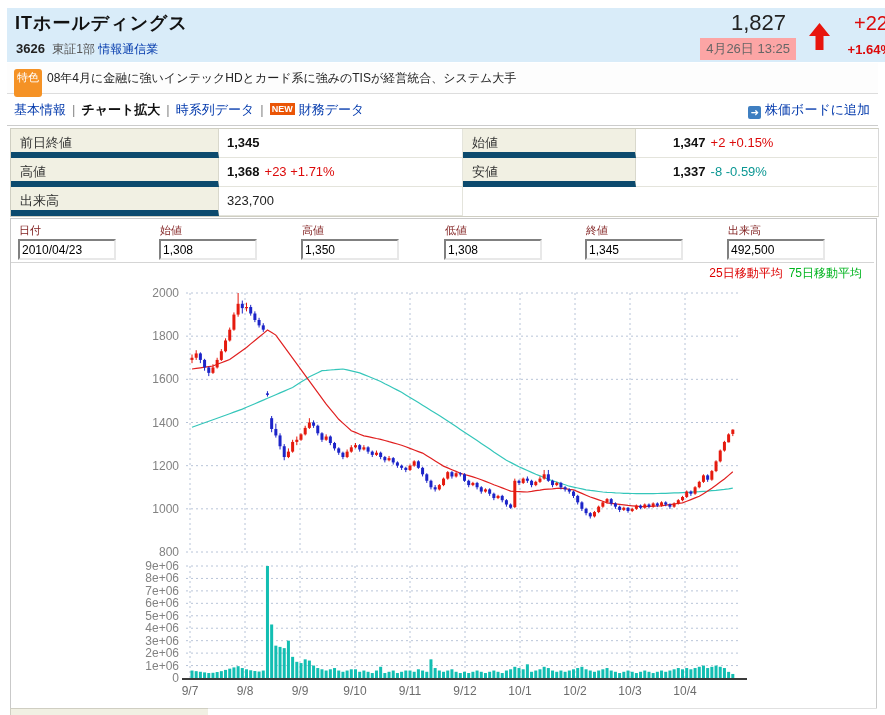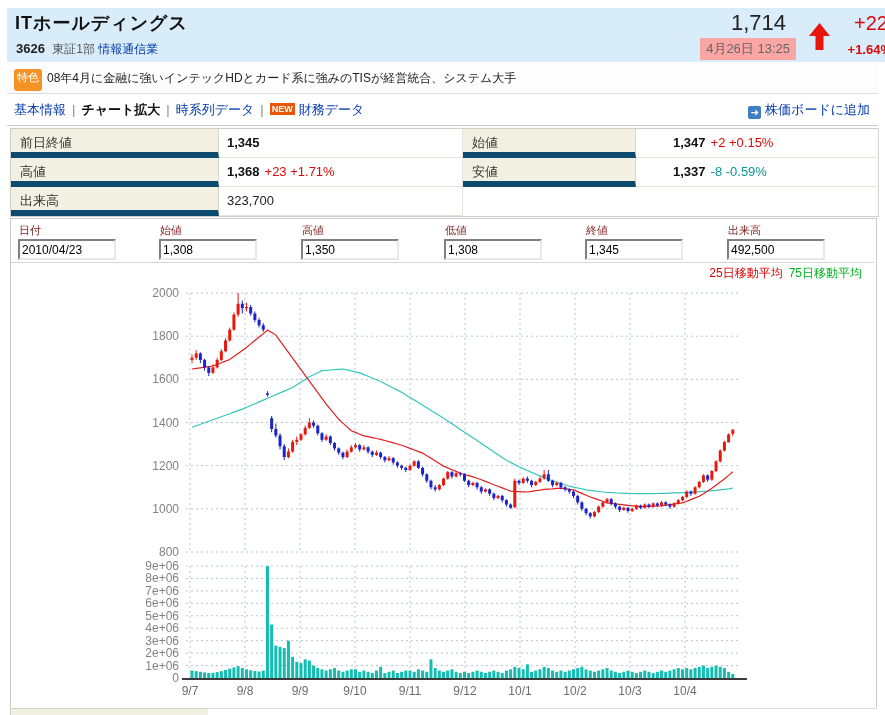--- a/index.html
+++ b/index.html
@@ -12,21 +12,21 @@
   .code{font-weight:bold;color:#222;font-size:13px;}
   .market{color:#555;margin-left:4px;}
   a.lnk{color:#0239ac;text-decoration:none;cursor:pointer;}
   .price{position:absolute;right:136px;top:2px;font-size:22px;color:#222;}
   .datechip{position:absolute;right:126px;top:30px;background:#fca5a5;color:#666;font-size:13px;padding:2px 6px;}
   .uparrow{position:absolute;right:92px;top:15px;}
   .chg{position:absolute;right:34px;top:4px;font-size:20px;color:#dc0a0a;}
   .chgp{position:absolute;right:30px;top:34px;font-size:13px;font-weight:bold;color:#dc0a0a;}
   
   .feat{position:absolute;left:7px;top:63px;width:871px;height:30px;background:#fdfdfd;border-bottom:1px solid #ddd;}
-  .featbadge{position:absolute;left:7px;top:6px;background:#f59225;color:#fff;font-size:11px;padding:1px 3px 6px 3px;border-radius:3px;}
+  .featbadge{position:absolute;left:7px;top:6px;background:#f59225;color:#fff;font-size:11px;padding:1px 3px 12px 3px;border-radius:3px;}
   .feattext{position:absolute;left:40px;top:7px;font-size:12px;color:#222;}
   
   .nav{position:absolute;left:7px;top:94px;width:871px;height:31px;border-bottom:1px solid #ccc;font-size:13px;}
   .nav .in{position:absolute;left:7px;top:7px;}
   .sep{color:#888;margin:0 6px;}
   .curtab{font-weight:bold;color:#111;}
   .newbadge{background:#ea5506;color:#fff;font-size:9px;font-weight:bold;padding:1px 2px;margin-right:4px;vertical-align:2px;}
   .addboard{position:absolute;right:8px;top:7px;}
   .boardicon{display:inline-block;width:13px;height:13px;background:#3f7fc1;border-radius:2px;color:#fff;font-size:10px;line-height:13px;text-align:center;vertical-align:-2px;margin-right:4px;}
   
@@ -56,21 +56,21 @@
 
 <div class="page">
 
   <div class="hdr">
     <div class="company">ITホールディングス</div>
     <div class="subline">
       <span class="code">3626</span>
       <span class="market">東証1部</span>
       <a class="lnk">情報通信業</a>
     </div>
-    <div class="price">1,714</div>
+    <div class="price">1,827</div>
     <div class="datechip">4月26日 13:25</div>
     <span class="uparrow">
       <svg width="21" height="27">
           <polygon points="10.5,0 21,13 14.5,13 14.5,27 6.5,27 6.5,13 0,13" fill="#e8150d"></polygon>
         </svg>
     </span>
     <div class="chg">+22</div>
     <div class="chgp">+1.64%</div>
   </div>
 

